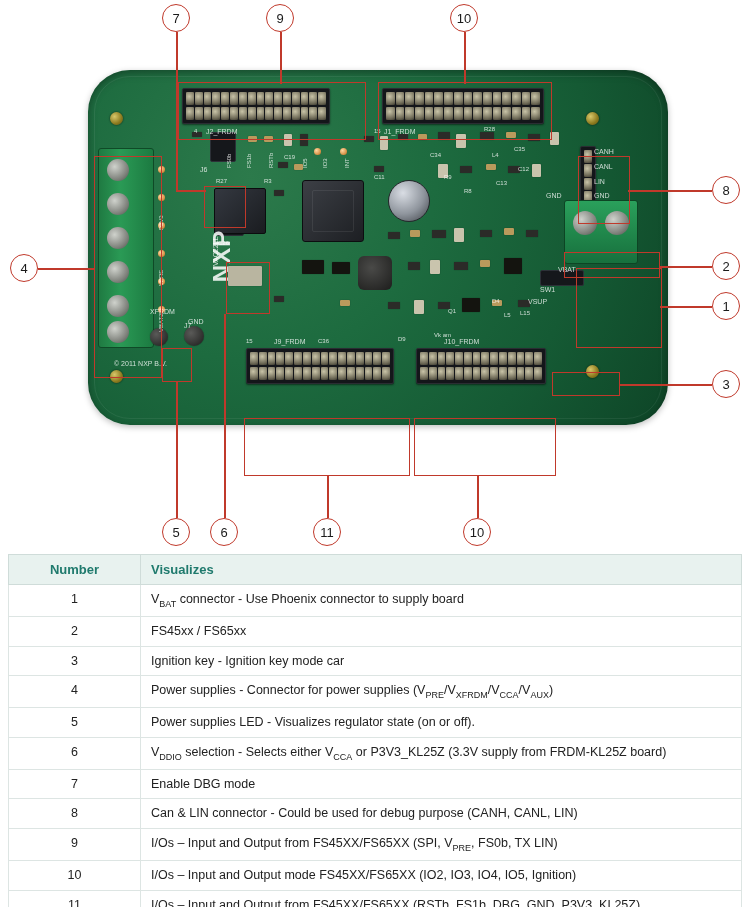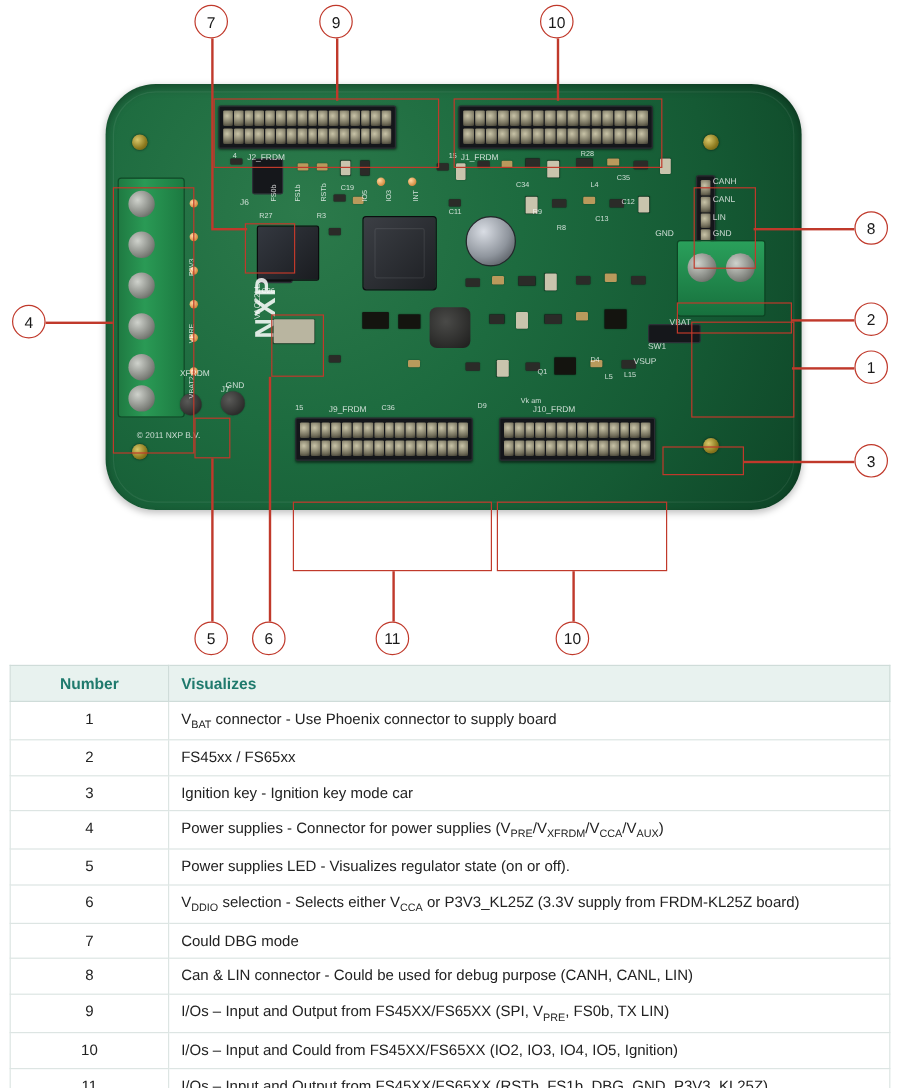--- a/index.html
+++ b/index.html
@@ -656,33 +656,33 @@
           <tr>
             <td class="num">5</td>
             <td>Power supplies LED - Visualizes regulator state (on or off).</td>
           </tr>
           <tr>
             <td class="num">6</td>
             <td>V<sub>DDIO</sub> selection - Selects either V<sub>CCA</sub> or P3V3_KL25Z (3.3V supply from FRDM-KL25Z board)</td>
           </tr>
           <tr>
             <td class="num">7</td>
-            <td>Could DBG mode</td>
+            <td>Enable DBG mode</td>
           </tr>
           <tr>
             <td class="num">8</td>
             <td>Can &amp; LIN connector - Could be used for debug purpose (CANH, CANL, LIN)</td>
           </tr>
           <tr>
             <td class="num">9</td>
             <td>I/Os – Input and Output from FS45XX/FS65XX (SPI, V<sub>PRE</sub>, FS0b, TX LIN)</td>
           </tr>
           <tr>
             <td class="num">10</td>
-            <td>I/Os – Input and Could from FS45XX/FS65XX (IO2, IO3, IO4, IO5, Ignition)</td>
+            <td>I/Os – Input and Output mode FS45XX/FS65XX (IO2, IO3, IO4, IO5, Ignition)</td>
           </tr>
           <tr>
             <td class="num">11</td>
             <td>I/Os – Input and Output from FS45XX/FS65XX (RSTb, FS1b, DBG, GND, P3V3_KL25Z)</td>
           </tr>
         </tbody>
     </table>
   </div>
 
 </div>

